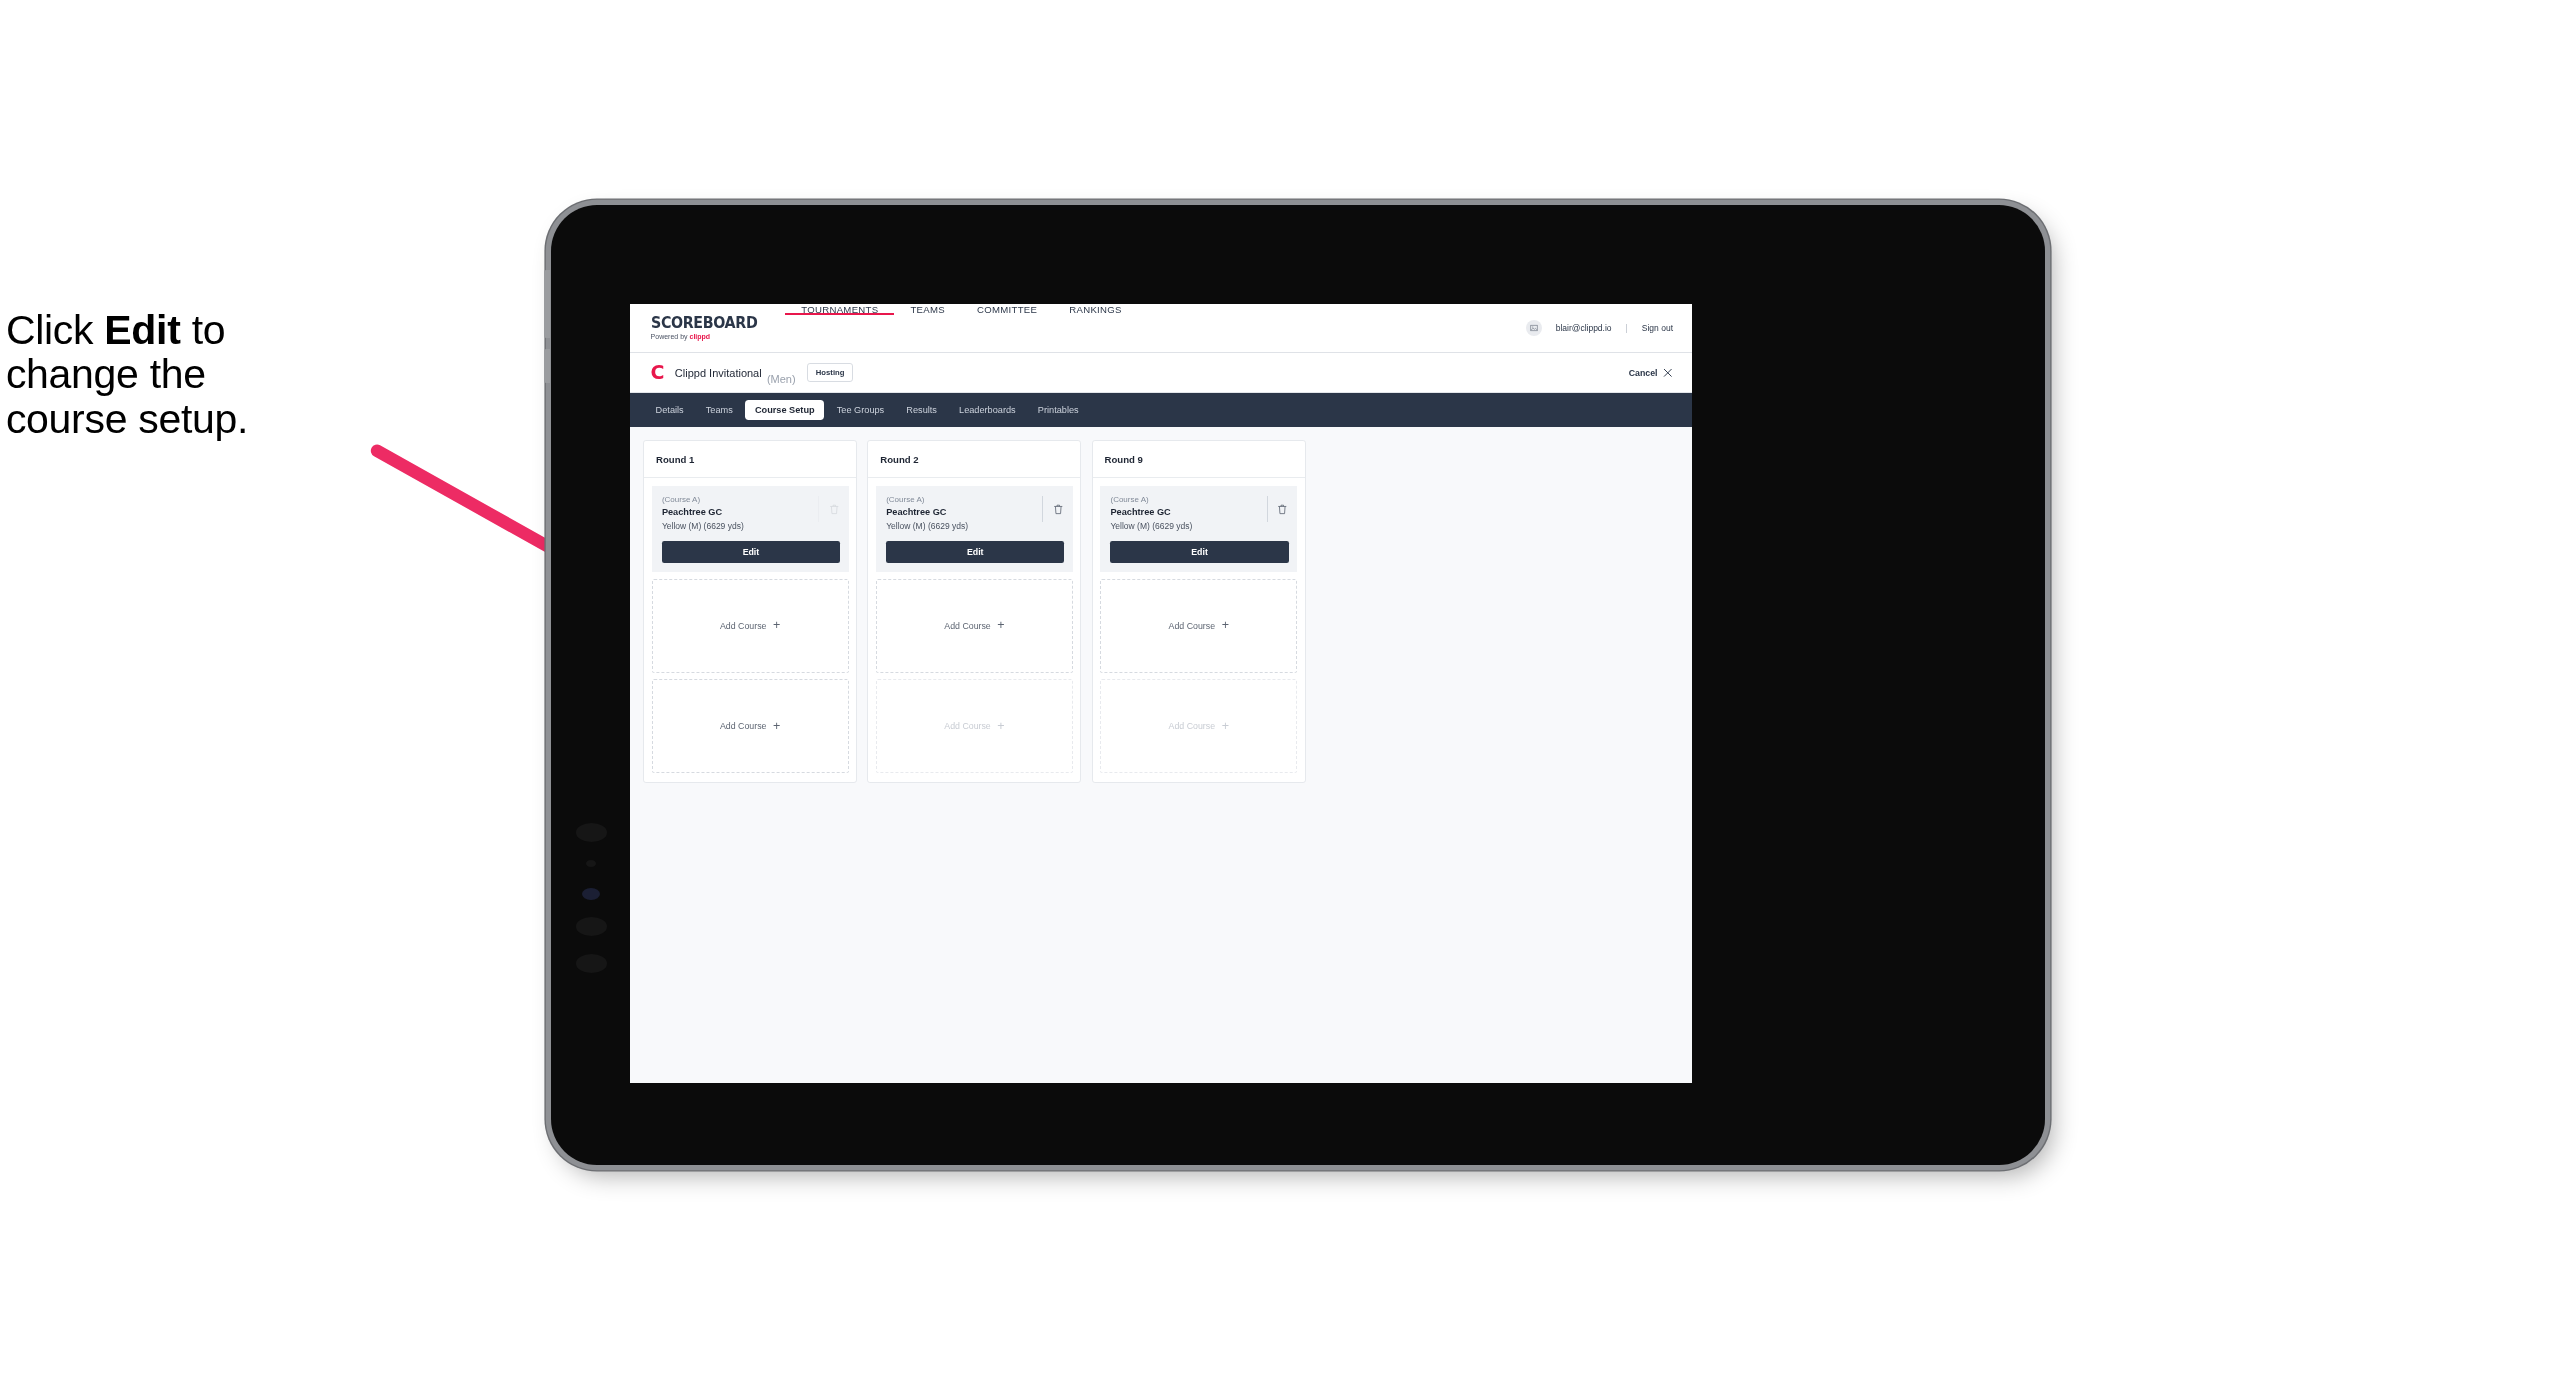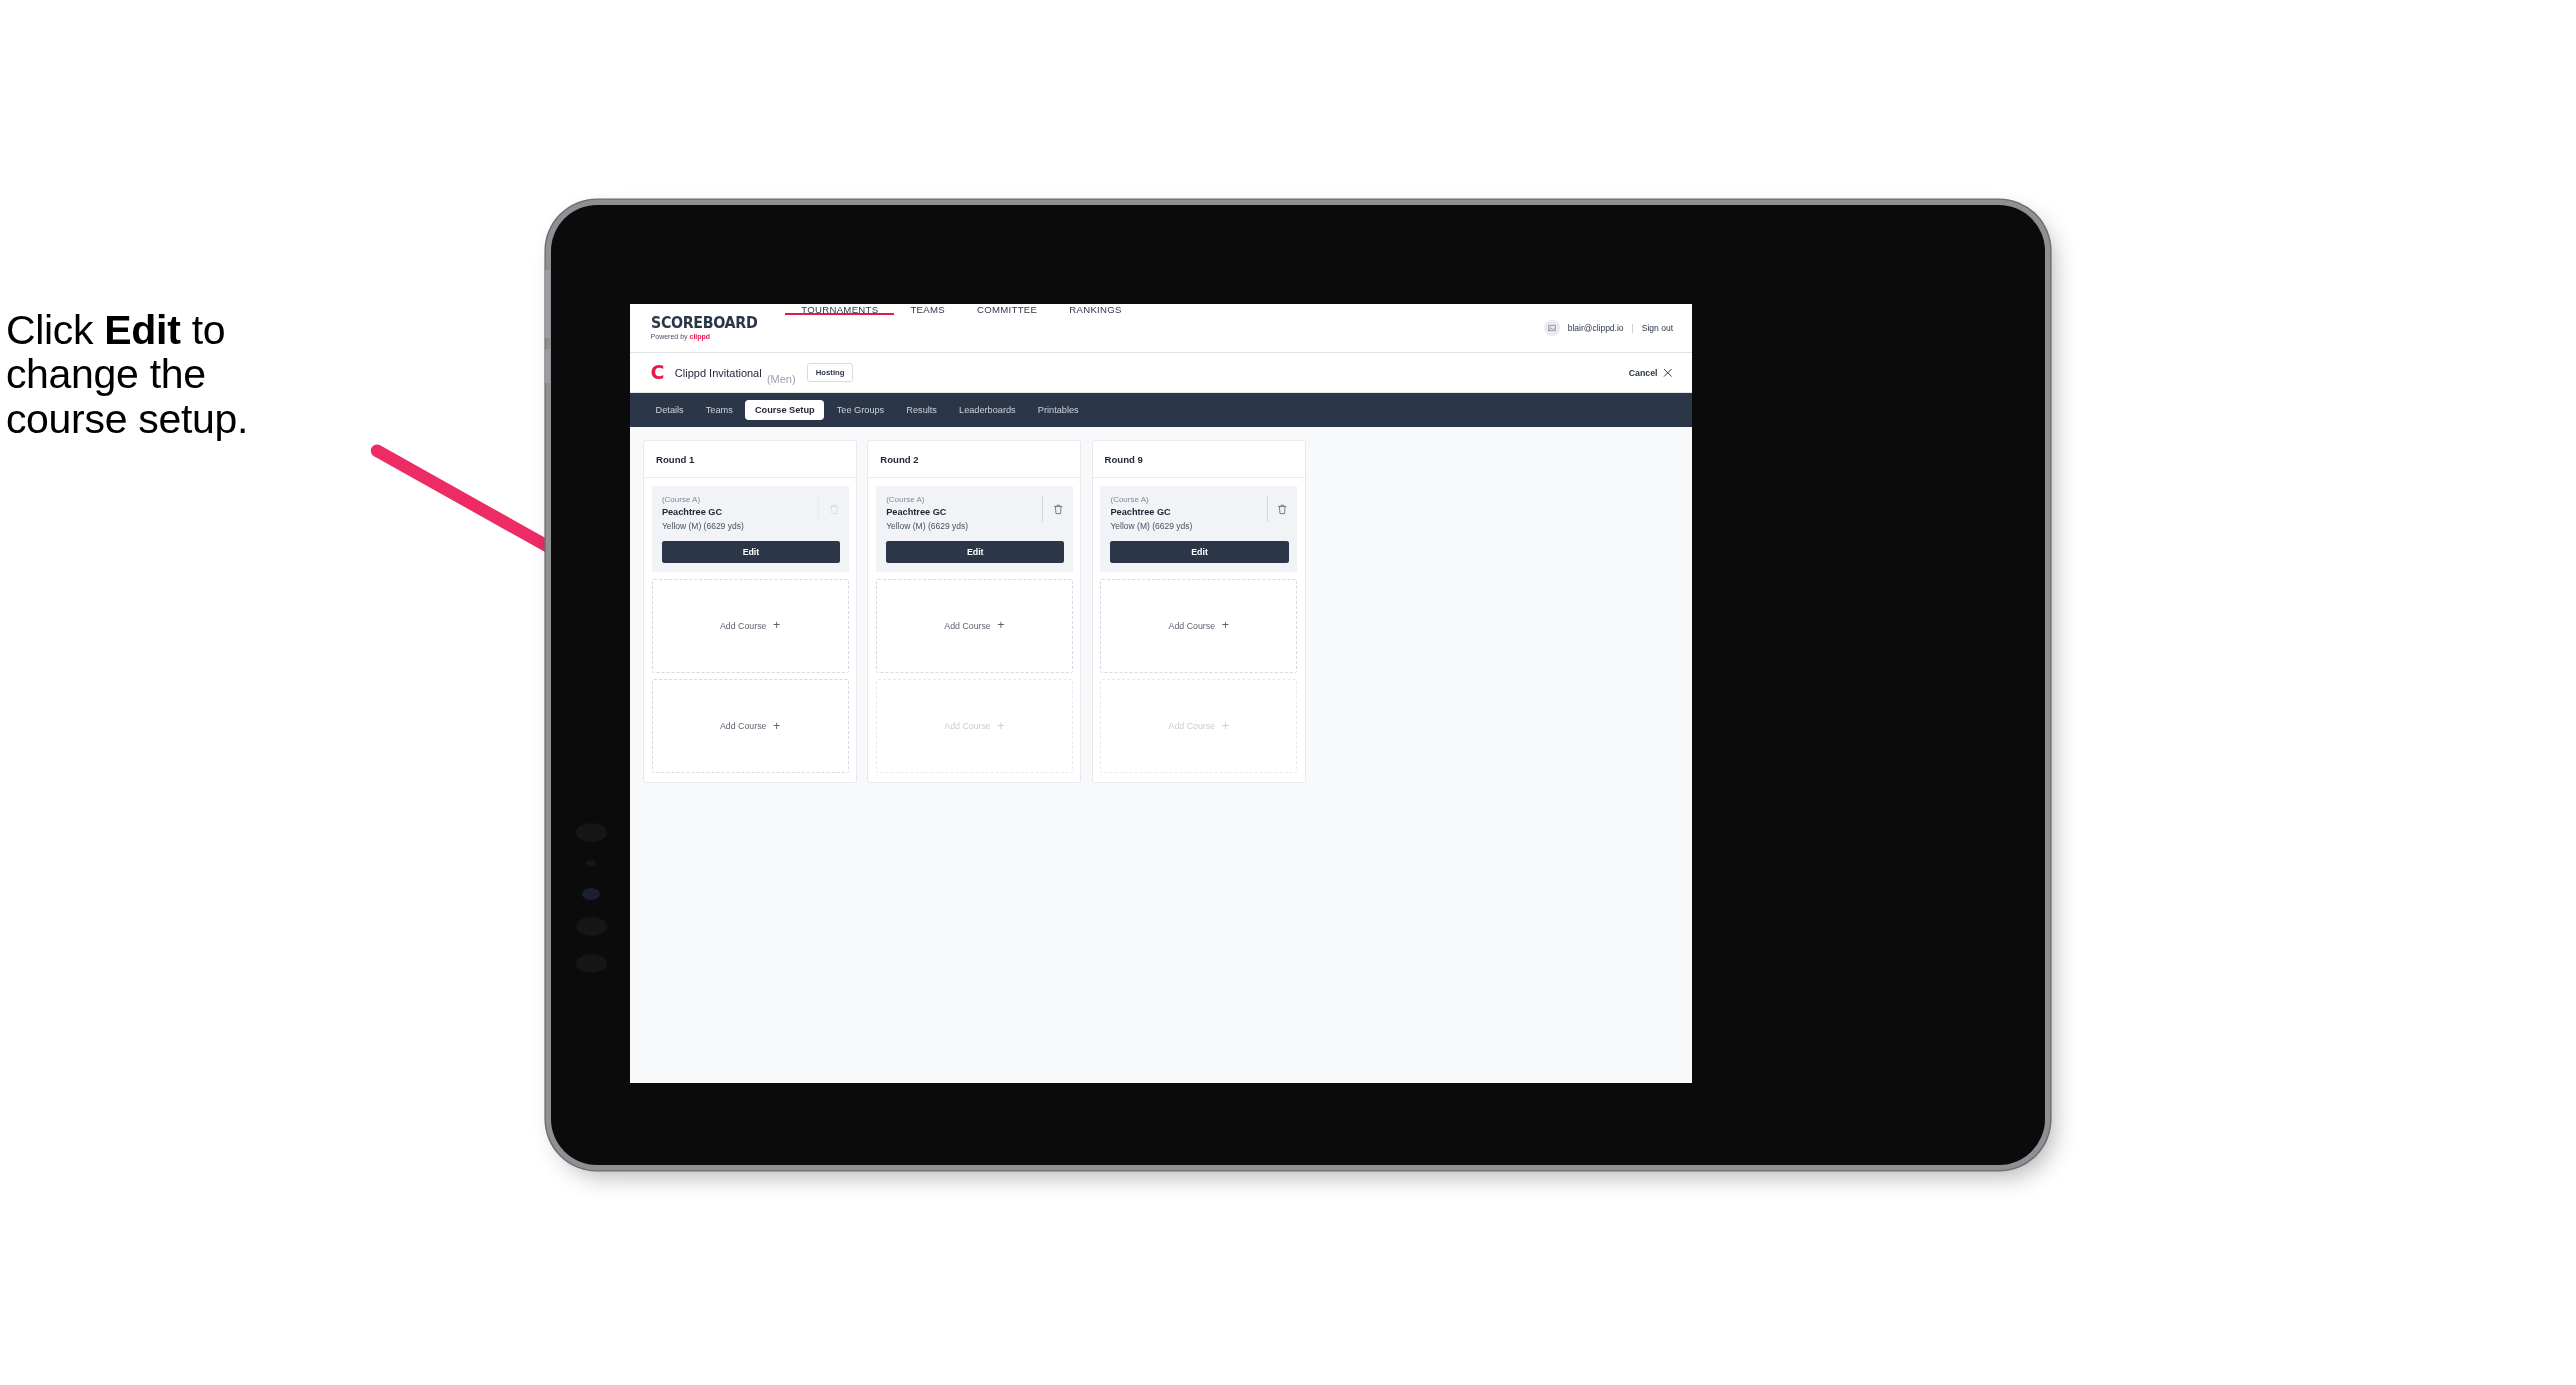--- a/index.html
+++ b/index.html
@@ -83,21 +83,21 @@
     font-size: 9.6px; letter-spacing: 0.3px; color: #2b3648;
     text-decoration: none; position: relative; white-space: nowrap;
   }
   .topnav a.active::after {
     content: ""; position: absolute; left: 0; right: 0; bottom: 0;
     height: 2.2px; background: #e8174c;
   }
 
   .topright {
     margin-left: auto; display: flex; align-items: center;
-    padding-right: 19px; gap: 8px; font-size: 8.5px; color: #2b3648;
+    padding-right: 19px; gap: 14px; font-size: 8.5px; color: #2b3648;
   }
   .avatar {
     width: 16px; height: 16px; border-radius: 50%;
     background: #e9ebef; display: flex; align-items: center; justify-content: center;
     color: #6d7583; font-size: 8px;
   }
   .sep { color: #b6bcc6; }
   .signout { cursor: pointer; }
 
   

